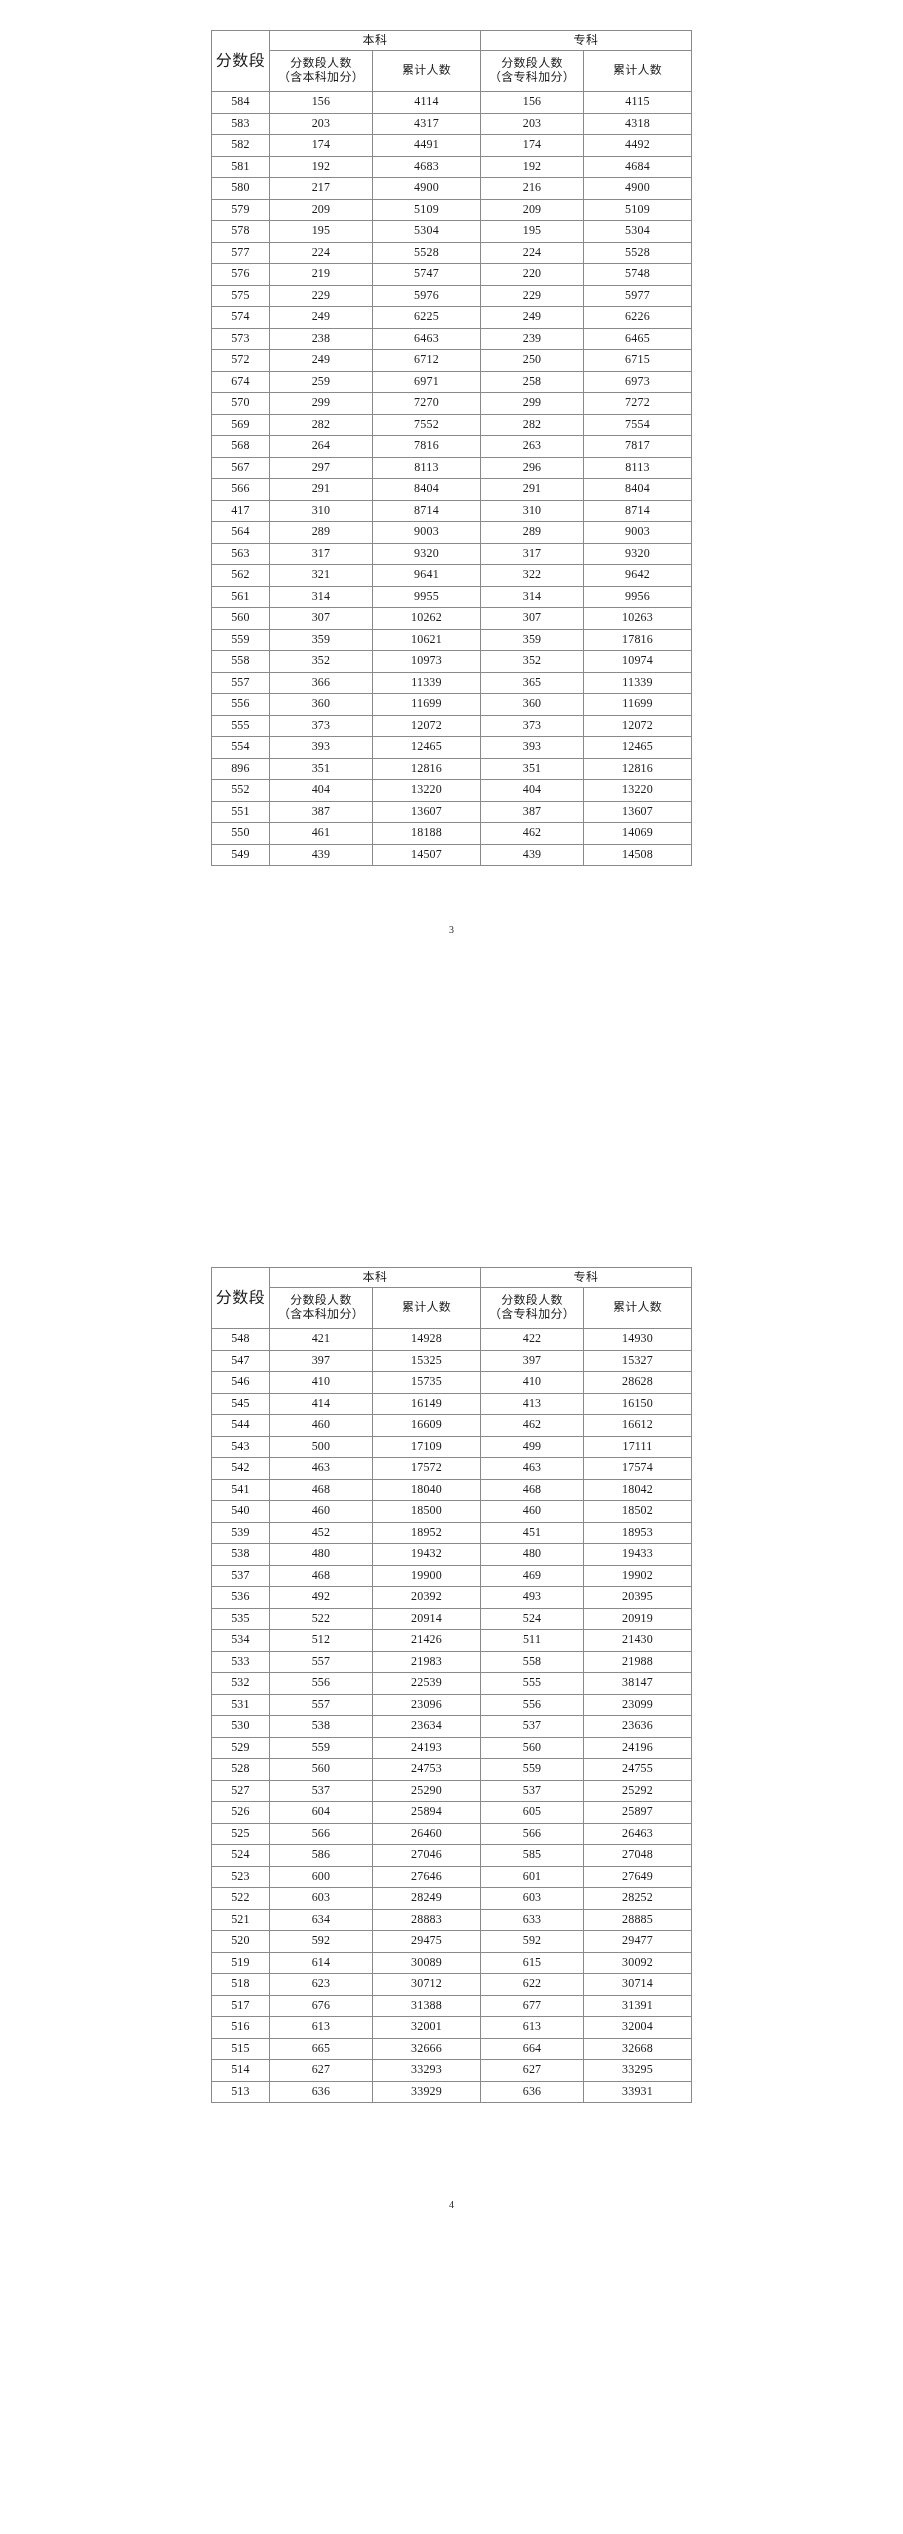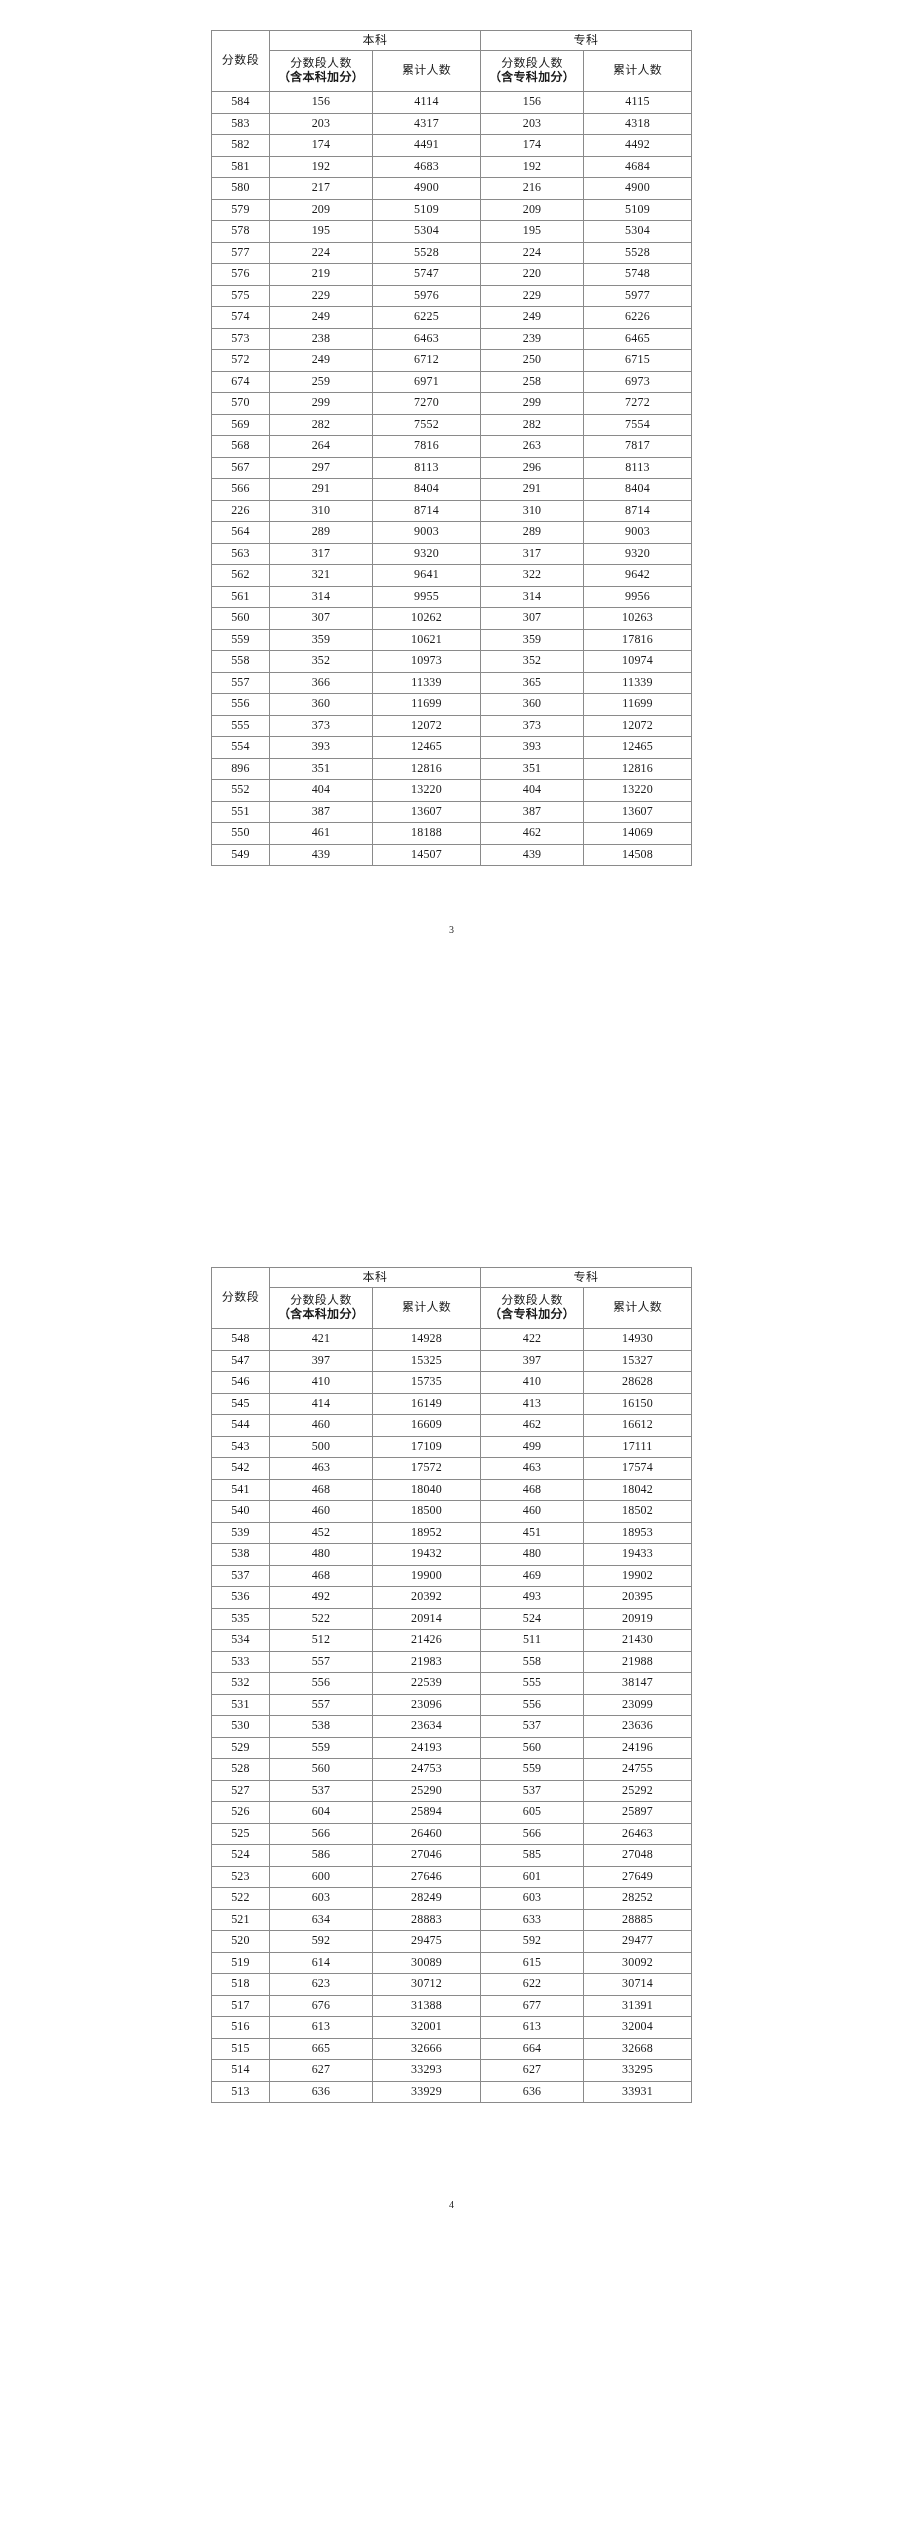--- a/index.html
+++ b/index.html
@@ -51,32 +51,32 @@
   col.c-zhuan-cum { width: 108px; }
 
   
   th.group-head {
     height: 19px;
     font-size: 12px;
     font-weight: bold;
     letter-spacing: 0.5px;
   }
   th.score-head {
-    font-size: 12px;
+    font-size: 16px;
     font-weight: bold;
     letter-spacing: 0.5px;
   }
   th.sub-head {
     height: 40px;
     font-size: 12px;
     font-weight: bold;
     letter-spacing: 0.3px;
   }
   th.sub-head .l1 { display: block; text-align: center; }
-  th.sub-head .l2 { display: block; font-weight: bold; }
+  th.sub-head .l2 { display: block; }
 
   td.cell {
     height: 20.5px;
     font-size: 12px;
     letter-spacing: 0.2px;
   }
 
   .page-number {
     text-align: center;
     font-size: 10px;
@@ -251,21 +251,21 @@
             <td class="cell">8113</td>
           </tr>
           <tr>
             <td class="cell">566</td>
             <td class="cell">291</td>
             <td class="cell">8404</td>
             <td class="cell">291</td>
             <td class="cell">8404</td>
           </tr>
           <tr>
-            <td class="cell">226</td>
+            <td class="cell">417</td>
             <td class="cell">310</td>
             <td class="cell">8714</td>
             <td class="cell">310</td>
             <td class="cell">8714</td>
           </tr>
           <tr>
             <td class="cell">564</td>
             <td class="cell">289</td>
             <td class="cell">9003</td>
             <td class="cell">289</td>

